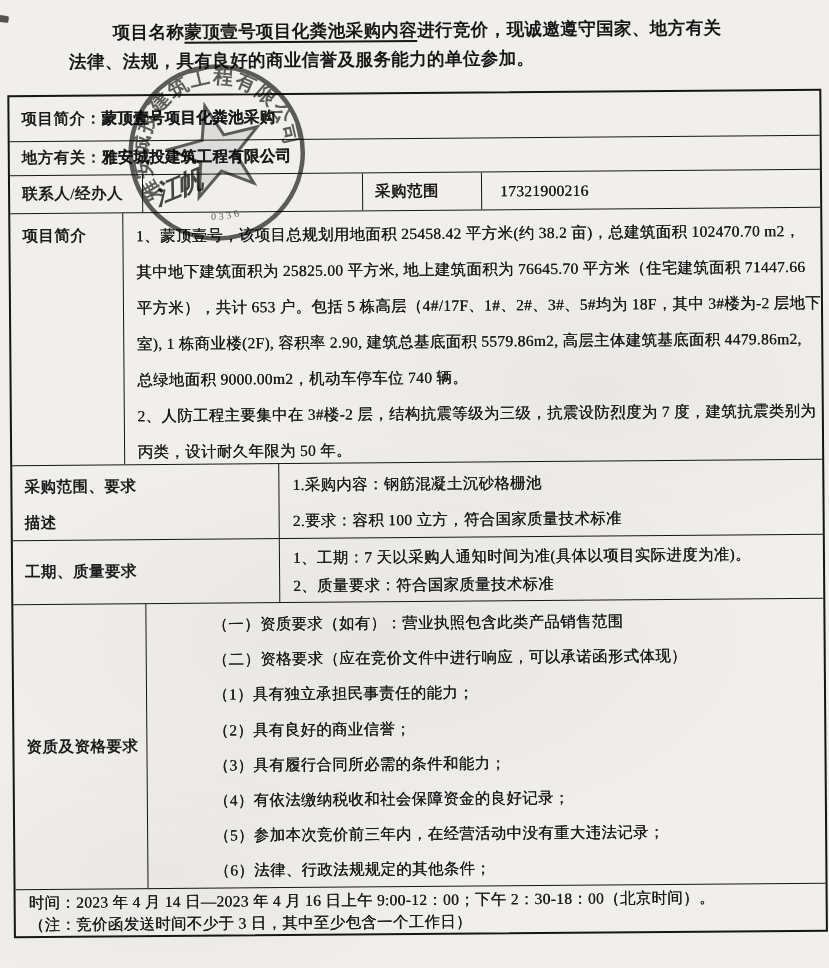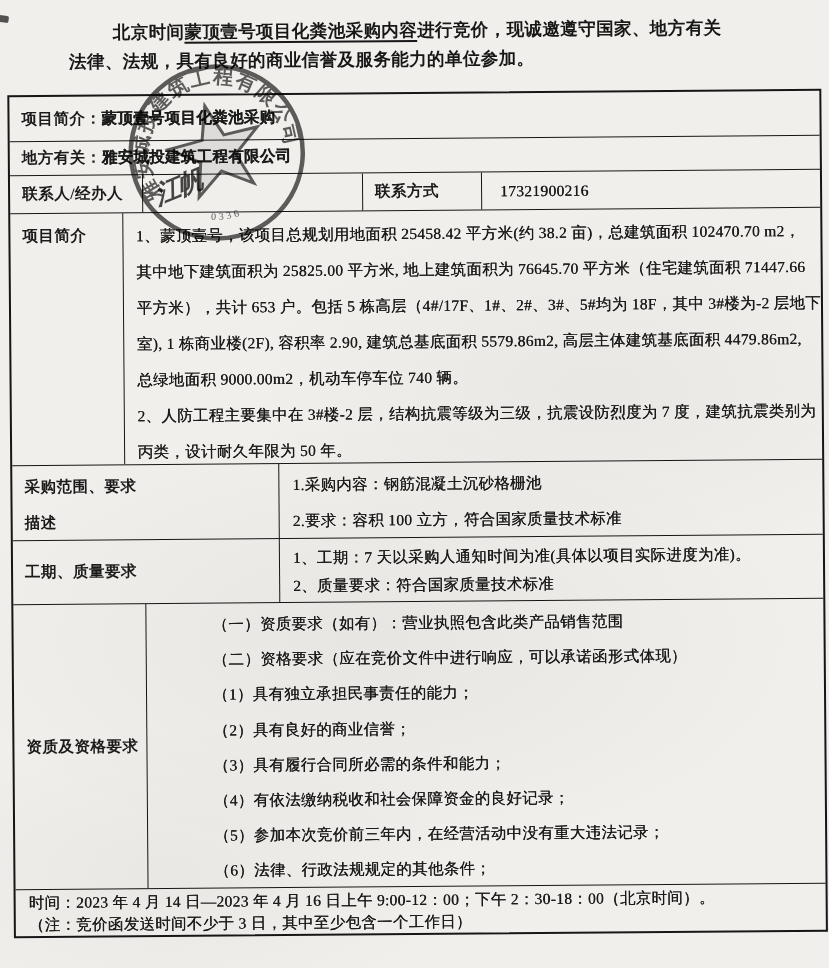--- a/index.html
+++ b/index.html
@@ -75,38 +75,38 @@
     color:#30302f;transform:rotate(-22deg) skewX(-8deg);letter-spacing:-2px;mix-blend-mode:multiply;opacity:.9;}
 </style>
 </head>
 <body>
 
 <div class="tilt">
 
   <div class="smudge"></div>
 
   <div class="intro">
-    <div class="l1"><span>北京时间</span><span class="u">蒙顶壹号项目化粪池采购内容</span><span>进行竞价，现诚邀遵守国家、地方有关</span></div>
+    <div class="l1"><span>项目名称</span><span class="u">蒙顶壹号项目化粪池采购内容</span><span>进行竞价，现诚邀遵守国家、地方有关</span></div>
     <div class="l2">法律、法规，具有良好的商业信誉及服务能力的单位参加。</div>
   </div>
 
   <div class="table">
 
     <div class="row r1">
       <div class="cell lbl nowrap"><span>项目简介：</span><span class="txt">蒙顶壹号项目化粪池采购</span></div>
     </div>
 
     <div class="row r2">
       <div class="cell lbl nowrap"><span>地方有关：</span><span class="txt">雅安城投建筑工程有限公司</span></div>
     </div>
 
     <div class="row r3">
       <div class="cell c1 rline lbl">联系人/经办人</div>
       <div class="cell c2 rline"></div>
-      <div class="cell c3 rline lbl">联系方式</div>
+      <div class="cell c3 rline lbl">采购范围</div>
       <div class="cell c4 txt">17321900216</div>
     </div>
 
     <div class="row r4">
       <div class="cell c1 rline lbl">项目简介</div>
       <div class="cell c2 txt">
         <div class="line nowrap">1、蒙顶壹号，该项目总规划用地面积 25458.42 平方米(约 38.2 亩)，总建筑面积 102470.70 m2，</div>
         <div class="line nowrap">其中地下建筑面积为 25825.00 平方米, 地上建筑面积为 76645.70 平方米（住宅建筑面积 71447.66</div>
         <div class="line nowrap">平方米），共计 653 户。包括 5 栋高层（4#/17F、1#、2#、3#、5#均为 18F，其中 3#楼为-2 层地下</div>
         <div class="line nowrap">室), 1 栋商业楼(2F), 容积率 2.90, 建筑总基底面积 5579.86m2, 高层主体建筑基底面积 4479.86m2,</div>

